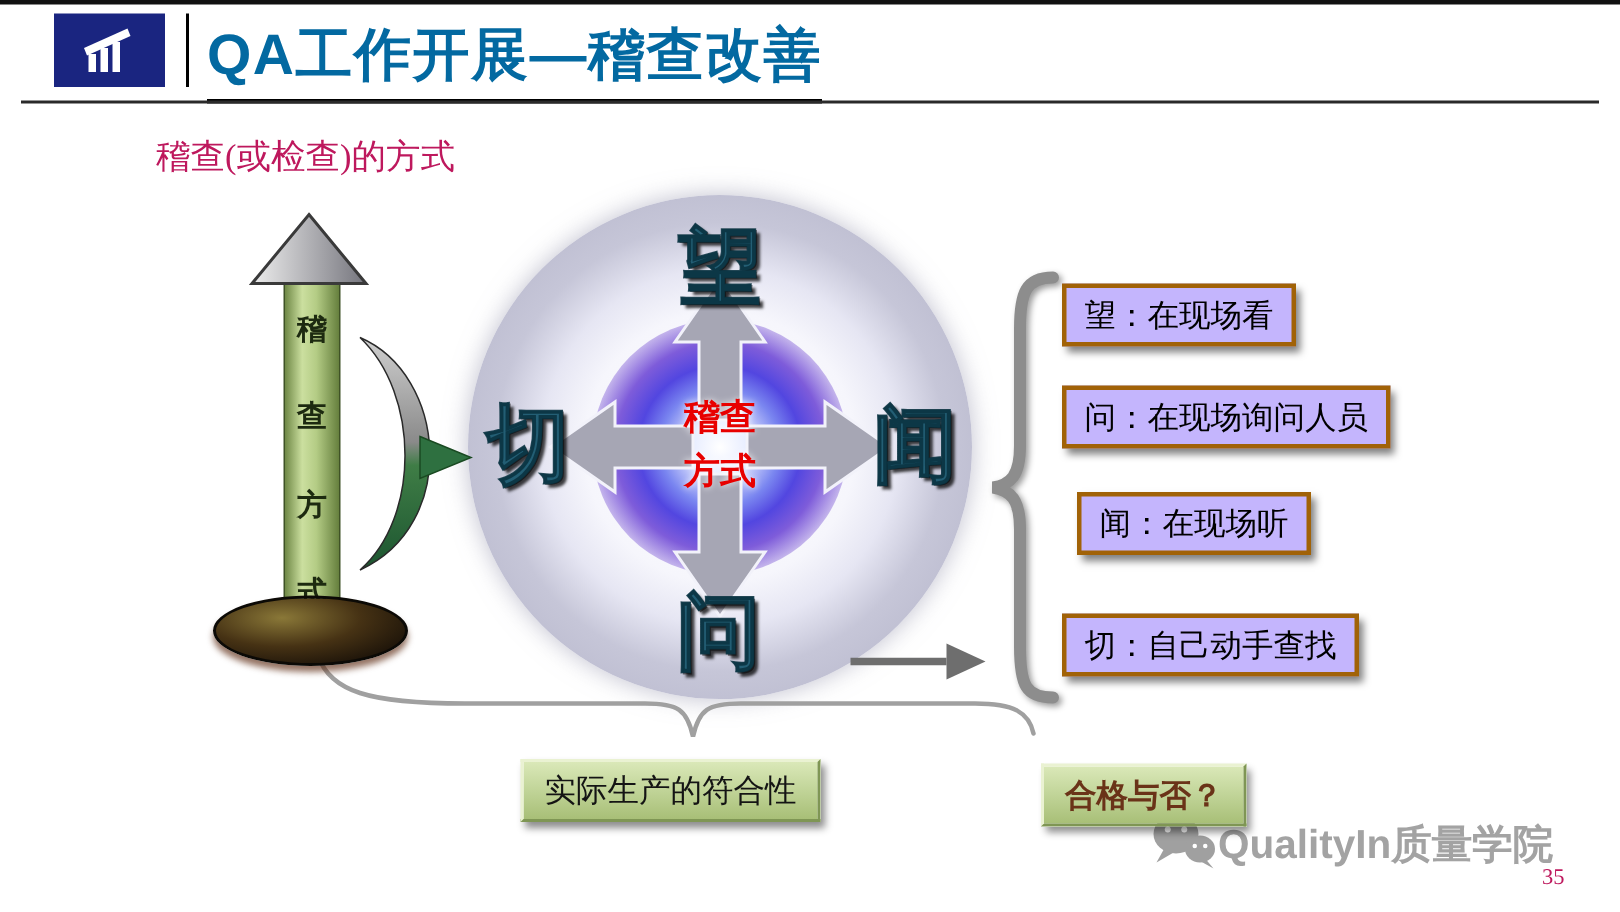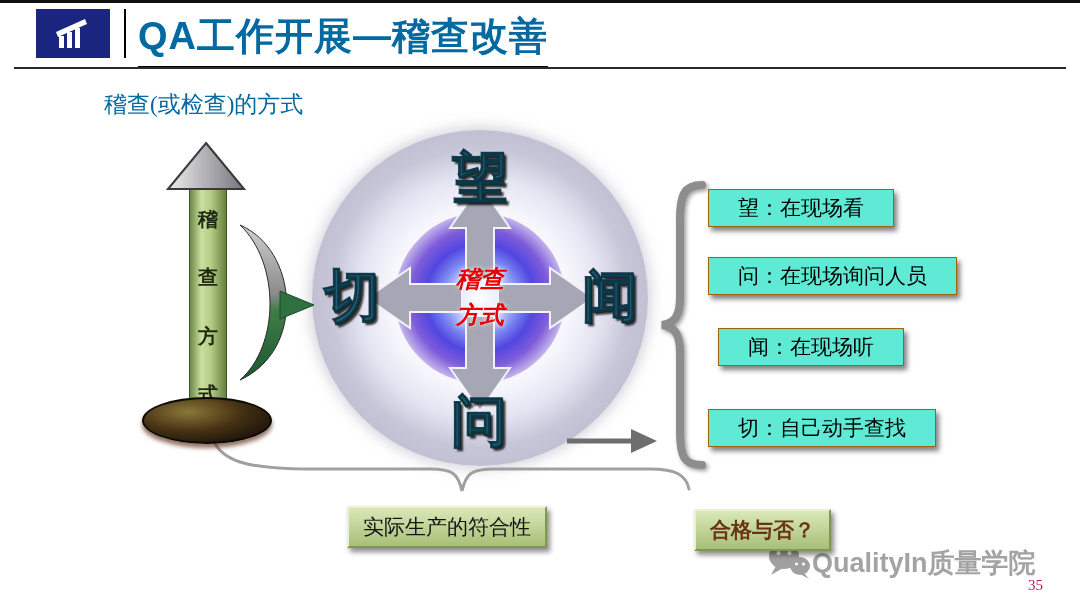--- a/index.html
+++ b/index.html
@@ -10,21 +10,21 @@
   }
   
   .logo{position:absolute;left:36px;top:6px;width:74px;height:49px;background:#1a2580;display:flex;align-items:center;justify-content:center;}
   .header-divider{position:absolute;left:124px;top:6px;width:2px;height:49px;background:#000;}
   .title{
     position:absolute;left:138px;top:8px;font-family:"Liberation Sans","DejaVu Sans",sans-serif;
     font-size:38px;font-weight:bold;color:#0369a1;letter-spacing:1px;
     border-bottom:3px solid #000;padding-bottom:4px;white-space:nowrap;
   }
   .header-rule{position:absolute;left:14px;top:64px;width:1052px;height:2px;background:#2a2a2a;}
-  .subtitle{position:absolute;left:104px;top:86px;font-size:23px;color:#0369a1;white-space:nowrap;}
+  .subtitle{position:absolute;left:104px;top:86px;font-size:23px;color:#be185d;white-space:nowrap;}
   
   .arrow-head{position:absolute;left:166px;top:138px;z-index:2;}
   .arrow-shaft{
     position:absolute;left:189px;top:186px;width:38px;height:236px;z-index:1;
     background:linear-gradient(90deg,#6f8846 0%,#cbdf9f 32%,#b4cc85 58%,#66803e 100%);
     border:1px solid #3f5226;
     display:flex;flex-direction:column;align-items:center;justify-content:space-between;
     padding:16px 0;box-sizing:border-box;
   }
   .arrow-shaft span{font-size:20px;color:#1d2a10;font-weight:bold;}
@@ -51,28 +51,28 @@
     text-shadow:3px 3px 2px rgba(0,0,0,0.75),1px 1px 0 rgba(0,0,0,0.5);
     -webkit-text-stroke:1px rgba(8,48,62,0.85);
   }
   .char-top{left:480px;top:176px;}
   .char-right{left:610px;top:294px;}
   .char-bottom{left:479px;top:419px;}
   .char-left{left:352px;top:294px;}
   .sphere-center{
     position:absolute;left:480px;top:294px;transform:translate(-50%,-50%);z-index:5;
     font-size:24px;font-weight:bold;color:#e80000;text-align:center;line-height:1.5;
-    text-shadow:0 0 5px rgba(255,255,255,0.9);white-space:nowrap;font-style:italic;
+    text-shadow:0 0 5px rgba(255,255,255,0.9);white-space:nowrap;
   }
   
   .brace{position:absolute;left:656px;top:176px;z-index:2;}
   .gray-box{
-    position:absolute;background:#5eead4;border:1px solid #a16207;
+    position:absolute;background:#c4b5fd;border:3px solid #a16207;
     box-shadow:3px 4px 5px rgba(0,0,0,0.5);color:#000;font-size:21px;
-    padding:4px 29px;white-space:nowrap;z-index:3;
+    padding:4px 12px;white-space:nowrap;z-index:3;
   }
   .gb1{left:708px;top:186px;}
   .gb2{left:708px;top:254px;}
   .gb3{left:718px;top:325px;}
   .gb4{left:708px;top:406px;}
   
   .right-arrow{position:absolute;left:563px;top:422px;z-index:2;}
   .connector{position:absolute;left:198px;top:428px;z-index:1;}
   .green-box{
     position:absolute;font-size:21px;padding:5px 14px;white-space:nowrap;z-index:3;

